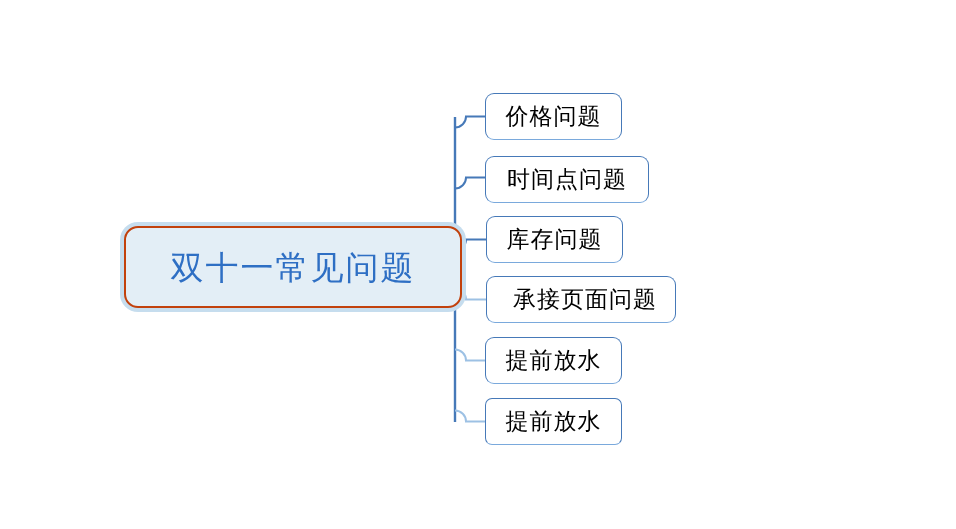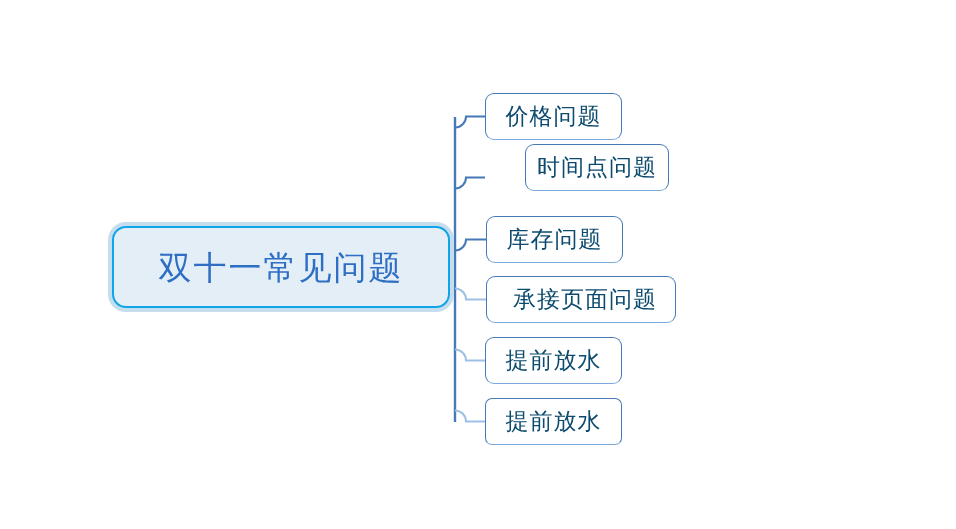--- a/index.html
+++ b/index.html
@@ -29,24 +29,25 @@
   }
 
   
   .root-node {
     position: absolute;
     box-sizing: border-box;
     display: flex;
     align-items: center;
     justify-content: center;
     background: #e3eef6;
-    border: 2px solid #0ea5e9;
+    border: 2px solid #c2410c;
     border-radius: 14px;
     box-shadow: 0 0 0 4px #c6ddee;
     z-index: 3;
+    margin-left: 12px;
   }
   .root-label {
     color: #2e6fc4;
     font-size: 33px;
     line-height: 1;
     letter-spacing: 2px;
     white-space: nowrap;
   }
 
   
@@ -56,21 +57,21 @@
     display: flex;
     align-items: center;
     justify-content: center;
     background: #ffffff;
     border: 1.6px solid #4679b8;
     border-bottom-color: #7aa9dc;
     border-radius: 9px;
     z-index: 3;
   }
   .child-label {
-    color: #0c4a6e;
+    color: #000000;
     font-size: 23px;
     line-height: 1;
     letter-spacing: 1px;
     white-space: nowrap;
   }
 </style>
 </head>
 <body>
 
 <div id="canvas">
@@ -87,21 +88,21 @@
     </svg>
 
   <div class="root-node" style="left: 112px; top: 226px; width: 338px; height: 82px;">
     <span class="root-label">双十一常见问题</span>
   </div>
 
   <div id="children-host">
       <div class="child-node" style="left: 485px; top: 93px; width: 137px; height: 47px;">
         <span class="child-label">价格问题</span>
       </div>
-      <div class="child-node" style="left: 485px; top: 144px; width: 144px; height: 47px; margin-left: 40px;">
+      <div class="child-node" style="left: 485px; top: 156px; width: 164px; height: 47px;">
         <span class="child-label">时间点问题</span>
       </div>
       <div class="child-node" style="left: 486px; top: 216px; width: 137px; height: 47px;">
         <span class="child-label">库存问题</span>
       </div>
       <div class="child-node" style="left: 486px; top: 276px; width: 190px; height: 47px; padding-left: 8px;">
         <span class="child-label">承接页面问题</span>
       </div>
       <div class="child-node" style="left: 485px; top: 337px; width: 137px; height: 47px;">
         <span class="child-label">提前放水</span>

